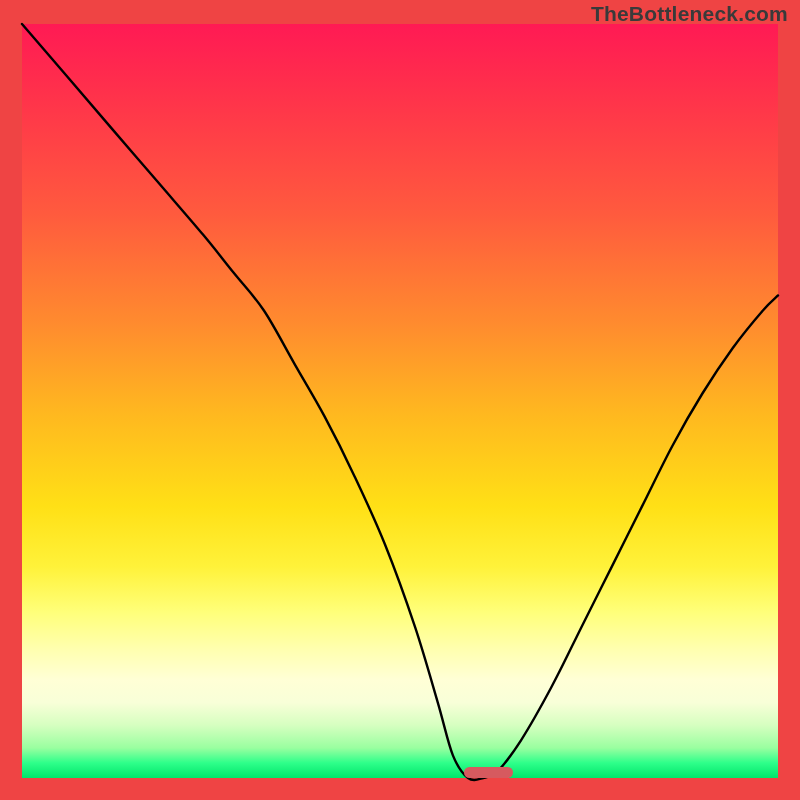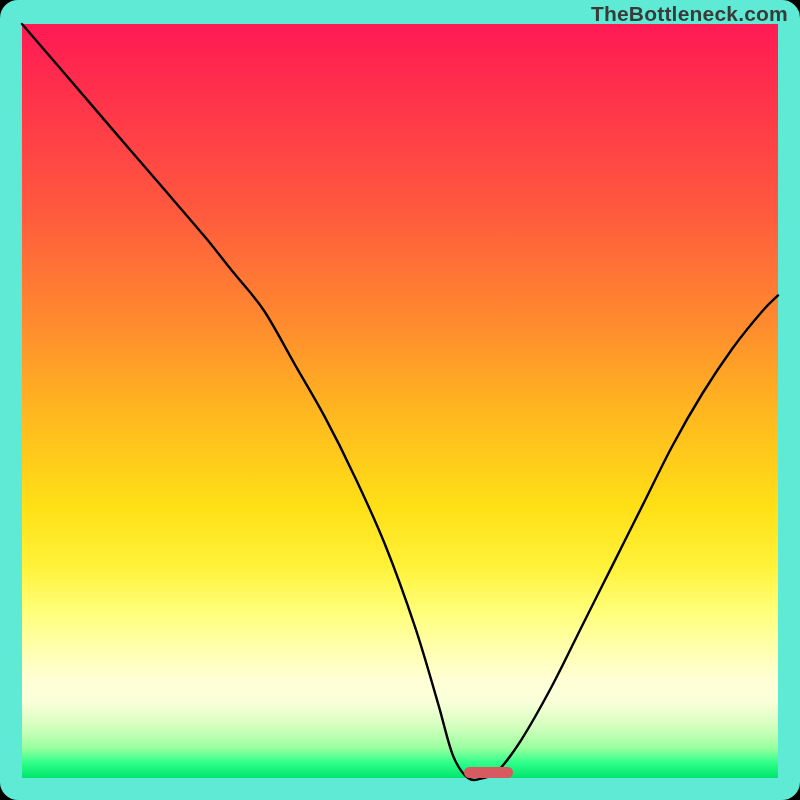--- a/index.html
+++ b/index.html
@@ -8,22 +8,21 @@
     width: 800px;
     height: 800px;
     background: #000;
     overflow: hidden;
     font-family: Arial, Helvetica, sans-serif;
   }
   .frame {
     position: relative;
     width: 800px;
     height: 800px;
-    background: #5eead4;
-    border-radius: 18px;
+    background: #ef4444;
   }
   .attribution {
     position: absolute;
     top: 2px;
     right: 12px;
     color: #3a3a3a;
     font-size: 21px;
     font-weight: 600;
     letter-spacing: 0.2px;
     z-index: 10;

